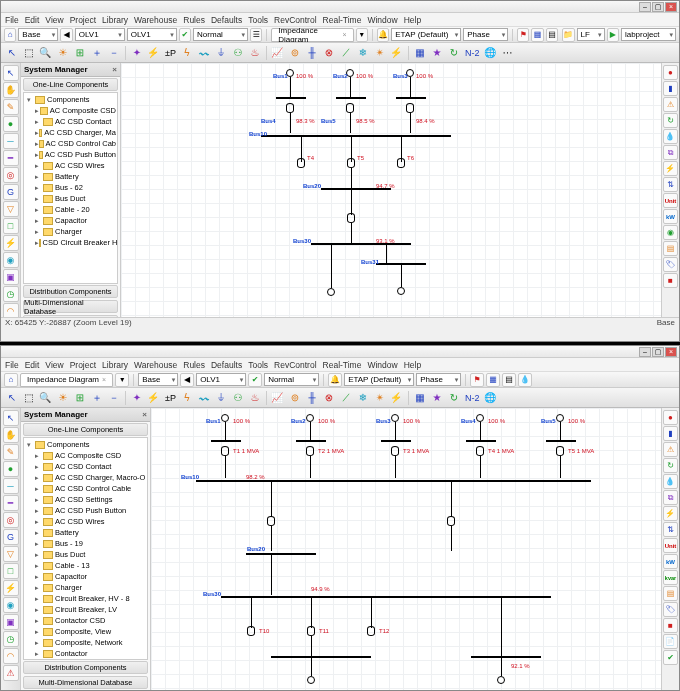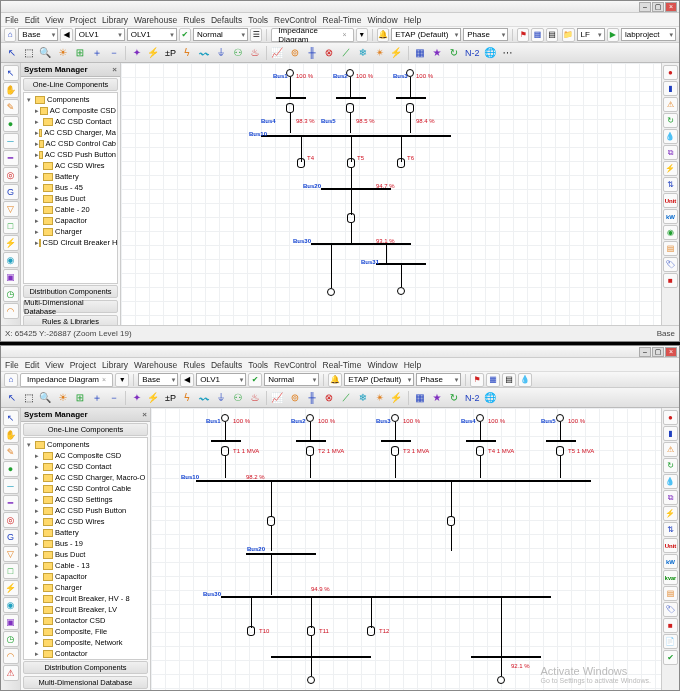--- a/index.html
+++ b/index.html
@@ -45,21 +45,21 @@
     background-size: 14px 14px;}
   .canvas .diagram { position:absolute; inset:0;}
   .bus { position:absolute; height:2px; background:#000;}
   .vline { position:absolute; width:1px; background:#000;}
   .node-circle { position:absolute; width:8px; height:8px; border:1px solid #000; border-radius:50%; background:#fff;}
   .coil { position:absolute; width:8px; height:10px; }
   .coil::before { content:""; position:absolute; inset:0; border:1px solid #000; border-radius:50% / 30%; }
   .lbl { position:absolute; font-size:6px; line-height:7px; white-space:nowrap;}
   .lbl.blue { color:#1040d0; font-weight:bold;}
   .lbl.red { color:#d01020;}
-  .statusbar { position:absolute; bottom:0; left:0; right:0; height:16px; background:#f0f0f0; border-top:1px solid #ccc; display:flex; align-items:center; padding:0 4px; font-size:8px; color:#444; justify-content:space-between;}
+  .statusbar { position:absolute; bottom:0; left:0; right:0; height:24px; background:#f0f0f0; border-top:1px solid #ccc; display:flex; padding:0 4px; font-size:8px; color:#444; justify-content:space-between;}
   .watermark { position:absolute; right:10px; bottom:6px; color:#bbb; font-size:11px; pointer-events:none;}
   .watermark .sub { font-size:7px; display:block;}
   
   .c-red{color:#d02020}.c-blue{color:#2040c0}.c-green{color:#20a030}.c-orange{color:#e08020}.c-purple{color:#8030c0}.c-cyan{color:#20a0c0}
 </style>
 </head>
 <body>
 
 <div class="app-window top">
   <div class="titlebar">
@@ -227,21 +227,21 @@
             <span>AC CSD Wires</span>
           </div>
         <div class="node indent1">
             <span class="exp">▸</span>
             <span class="fold"></span>
             <span>Battery</span>
           </div>
         <div class="node indent1">
             <span class="exp">▸</span>
             <span class="fold"></span>
-            <span>Bus - 45</span>
+            <span>Bus - 62</span>
           </div>
         <div class="node indent1">
             <span class="exp">▸</span>
             <span class="fold"></span>
             <span>Bus Duct</span>
           </div>
         <div class="node indent1">
             <span class="exp">▸</span>
             <span class="fold"></span>
             <span>Cable - 20</span>
@@ -559,21 +559,21 @@
             <span>Circuit Breaker, LV</span>
           </div>
         <div class="node indent1">
             <span class="exp">▸</span>
             <span class="fold"></span>
             <span>Contactor CSD</span>
           </div>
         <div class="node indent1">
             <span class="exp">▸</span>
             <span class="fold"></span>
-            <span>Composite, File</span>
+            <span>Composite, View</span>
           </div>
         <div class="node indent1">
             <span class="exp">▸</span>
             <span class="fold"></span>
             <span>Composite, Network</span>
           </div>
         <div class="node indent1">
             <span class="exp">▸</span>
             <span class="fold"></span>
             <span>Contactor</span>
@@ -665,24 +665,20 @@
         <div class="vline" style="left:160px; top:228px; height:20px"></div>
         <div class="bus" style="left:120px; top:248px; width:100px"></div>
         <div class="vline" style="left:160px; top:250px; height:18px"></div>
         <div class="node-circle" style="left:156px; top:268px"></div>
 
         <div class="vline" style="left:350px; top:190px; height:58px"></div>
         <div class="bus" style="left:320px; top:248px; width:70px"></div>
         <div class="vline" style="left:350px; top:250px; height:18px"></div>
         <div class="node-circle" style="left:346px; top:268px"></div>
         <div class="lbl red" style="left:360px; top:255px">92.1 %</div>
-      </div>
-      <div class="watermark">
-        <span>Activate Windows</span>
-        <span class="sub">Go to Settings to activate Windows.</span>
       </div>
     </div>
 
     <div class="right-sidebar">
       <div class="rbtn c-red">●</div>
       <div class="rbtn c-blue">▮</div>
       <div class="rbtn c-orange">⚠</div>
       <div class="rbtn c-green">↻</div>
       <div class="rbtn c-cyan">💧</div>
       <div class="rbtn c-purple">⧉</div>

